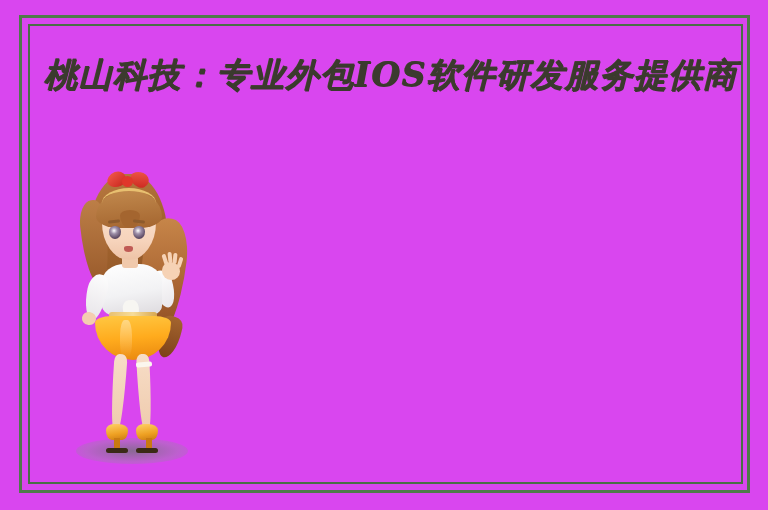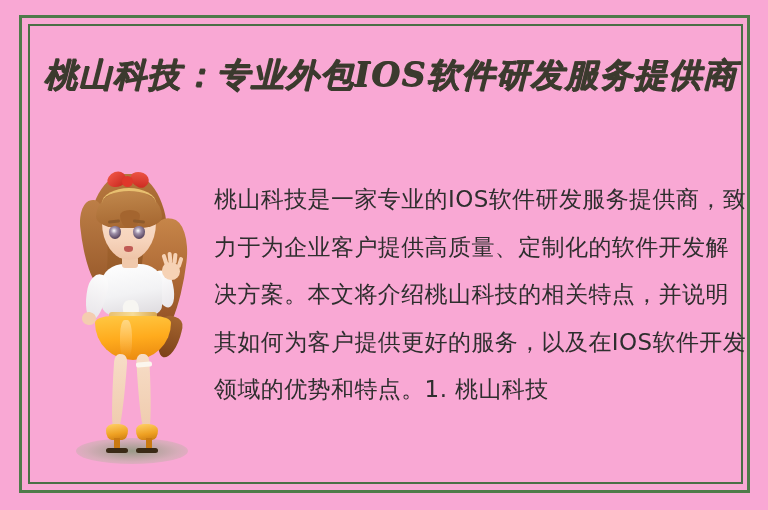--- a/index.html
+++ b/index.html
@@ -10,21 +10,21 @@
     width: 768px;
     height: 510px;
     overflow: hidden;
     font-family: "Liberation Sans", sans-serif;
   }
 
   #poster {
     position: relative;
     width: 768px;
     height: 510px;
-    background: #f9a8d4;
+    background: #d946ef;
     overflow: hidden;
   }
 
   
   #frame-outer {
     position: absolute;
     left: 19px;
     top: 15px;
     width: 731px;
     height: 478px;
@@ -321,15 +321,14 @@
     <div id="thigh-strap" class="cpart"></div>
 
     <div id="shoe-l" class="cpart shoe"></div>
     <div id="shoe-r" class="cpart shoe"></div>
     <div id="heel-l" class="cpart heel"></div>
     <div id="heel-r" class="cpart heel"></div>
     <div id="sole-l" class="cpart sole"></div>
     <div id="sole-r" class="cpart sole"></div>
   </div>
 
-  <div id="body-text">桃山科技是一家专业的IOS软件研发服务提供商，致力于为企业客户提供高质量、定制化的软件开发解决方案。本文将介绍桃山科技的相关特点，并说明其如何为客户提供更好的服务，以及在IOS软件开发领域的优势和特点。1. 桃山科技</div>
 
 </div>
 
 </body></html>

